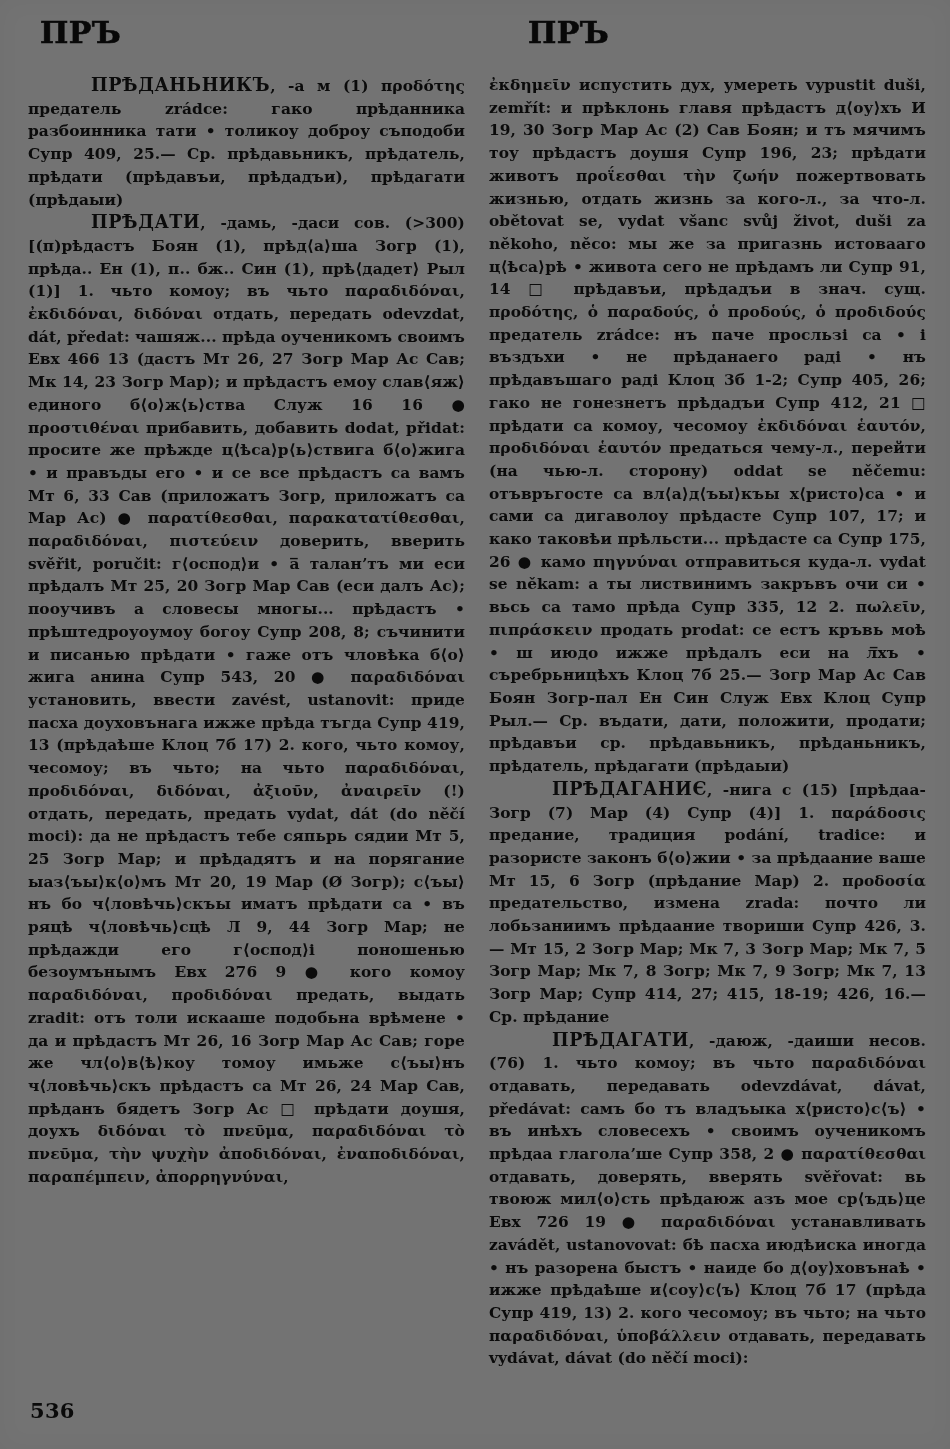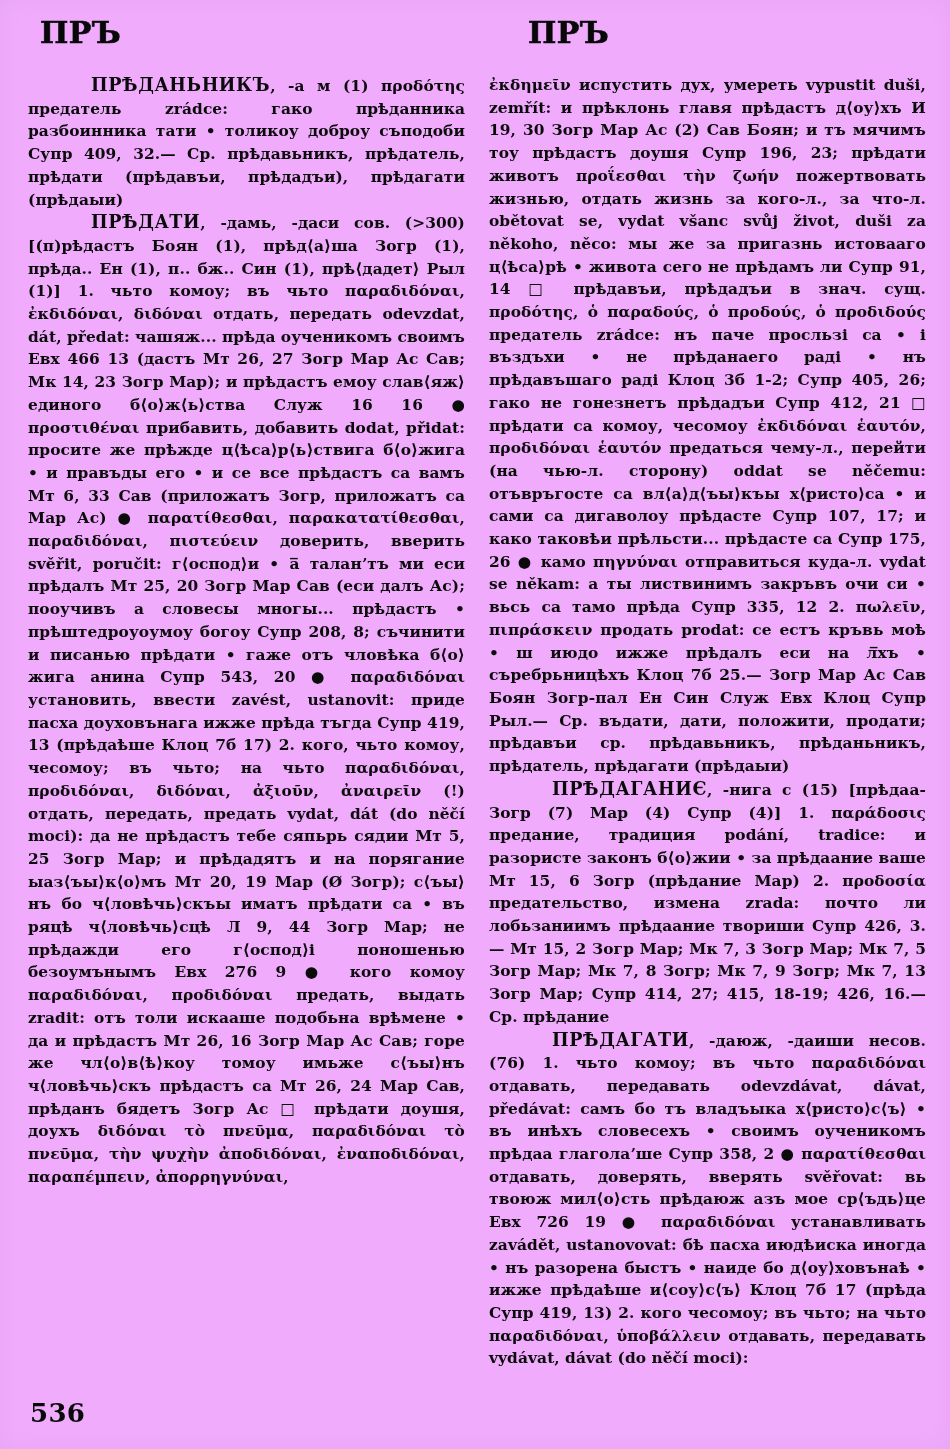--- a/index.html
+++ b/index.html
@@ -11,21 +11,21 @@
     width: 950px;
     height: 1449px;
     position: relative;
     font-family: "DejaVu Serif", "Liberation Serif", serif;
     color: #0b0b0b;
     overflow: hidden;
   }
   .page {
     position: absolute;
     inset: 0;
-    background: #f0abfc;
+    background: #737373;
   }
 
   
   .running-heads {
     position: absolute;
     top: 14px;
     left: 0;
     right: 0;
     height: 44px;
   }
@@ -83,21 +83,21 @@
     display: inline-block;
     width: 17px;
   }
 
   
   .folio {
     position: absolute;
     left: 30px;
     top: 1398px;
     font-weight: 700;
-    font-size: 26px;
+    font-size: 21px;
     letter-spacing: 0.3px;
     color: #0a0a0a;
   }
 
   
   .scan-edge {
     position: absolute;
     inset: 0;
     pointer-events: none;
     box-shadow: inset 0 0 26px rgba(0,0,0,0.03);
@@ -111,21 +111,21 @@
   <div class="running-heads">
     <div class="runhead left">ПРЪ</div>
     <div class="runhead right">ПРЪ</div>
   </div>
 
   <div class="columns">
 
     <div class="col">
 
 
-      <p><span class="indent"></span><span class="hw">ПРѢДАНЬНИКЪ</span><span class="sl">, -а м (1) προδότης предатель zrádce: гако прѣданника разбоинника тати • толикоу доброу съподоби Супр 409, 32.— Ср. прѣдавьникъ, прѣдатель, прѣдати (прѣдавъи, прѣдадъи), прѣдагати (прѣдаыи)</span></p>
+      <p><span class="indent"></span><span class="hw">ПРѢДАНЬНИКЪ</span><span class="sl">, -а м (1) προδότης предатель zrádce: гако прѣданника разбоинника тати • толикоу доброу съподоби Супр 409, 25.— Ср. прѣдавьникъ, прѣдатель, прѣдати (прѣдавъи, прѣдадъи), прѣдагати (прѣдаыи)</span></p>
 
 
       <p><span class="indent"></span><span class="hw">ПРѢДАТИ</span><span class="sl">, -дамь, -даси сов. (&gt;300) [(п)рѣдастъ Боян (1), прѣд⟨а⟩ша Зогр (1), прѣда.. Ен (1), п.. бж.. Син (1), прѣ⟨дадет⟩ Рыл (1)] 1. чьто комоу; въ чьто παραδιδόναι, ἐκδιδόναι, διδόναι отдать, передать odevzdat, dát, předat: чашяж... прѣда оученикомъ своимъ Евх 466 13 (дастъ Мт 26, 27 Зогр Мар Ас Сав; Мк 14, 23 Зогр Мар); и прѣдастъ емоу слав⟨яж⟩ единого б⟨о⟩ж⟨ь⟩ства Служ 16 16 ● προστιθέναι прибавить, добавить dodat, přidat: просите же прѣжде ц⟨ѣса⟩р⟨ь⟩ствига б⟨о⟩жига • и правъды его • и се все прѣдастъ са вамъ Мт 6, 33 Сав (приложатъ Зогр, приложатъ са Мар Ас) ● παρατίθεσθαι, παρακατατίθεσθαι, παραδιδόναι, πιστεύειν доверить, вверить svěřit, poručit: г⟨оспод⟩и • а̅ таланʼтъ ми еси прѣдалъ Мт 25, 20 Зогр Мар Сав (еси далъ Ас); пооучивъ а словесы многы... прѣдастъ • прѣштедроуоумоу богоу Супр 208, 8; съчинити и писанью прѣдати • гаже отъ чловѣка б⟨о⟩жига анина Супр 543, 20 ● παραδιδόναι установить, ввести zavést, ustanovit: приде пасха доуховънага ижже прѣда тъгда Супр 419, 13 (прѣдаѣше Клоц 7б 17) 2. кого, чьто комоу, чесомоу; въ чьто; на чьто παραδιδόναι, προδιδόναι, διδόναι, ἀξιοῦν, ἀναιρεῖν (!) отдать, передать, предать vydat, dát (do něčí moci): да не прѣдастъ тебе сяпьрь сядии Мт 5, 25 Зогр Мар; и прѣдадятъ и на порягание ыаз⟨ъы⟩к⟨о⟩мъ Мт 20, 19 Мар (Ø Зогр); с⟨ъы⟩нъ бо ч⟨ловѣчь⟩скъы иматъ прѣдати са • въ ряцѣ ч⟨ловѣчь⟩сцѣ Л 9, 44 Зогр Мар; не прѣдажди его г⟨оспод⟩і поношенью безоумънымъ Евх 276 9 ● кого комоу παραδιδόναι, προδιδόναι предать, выдать zradit: отъ толи искааше подобьна врѣмене • да и прѣдастъ Мт 26, 16 Зогр Мар Ас Сав; горе же чл⟨о⟩в⟨ѣ⟩коу томоу имьже с⟨ъы⟩нъ ч⟨ловѣчь⟩скъ прѣдастъ са Мт 26, 24 Мар Сав, прѣданъ бядетъ Зогр Ас □ прѣдати доушя, доухъ διδόναι τὸ πνεῦμα, παραδιδόναι τὸ πνεῦμα, τὴν ψυχὴν ἀποδιδόναι, ἐναποδιδόναι, παραπέμπειν, ἀπορρηγνύναι,</span></p>
 
     </div>
 
     <div class="col">
 
       <p><span class="sl">ἐκδημεῖν испустить дух, умереть vypustit duši, zemřít: и прѣклонь главя прѣдастъ д⟨оу⟩хъ И 19, 30 Зогр Мар Ас (2) Сав Боян; и тъ мячимъ тоу прѣдастъ доушя Супр 196, 23; прѣдати животъ προΐεσθαι τὴν ζωήν пожертвовать жизнью, отдать жизнь за кого-л., за что-л. obětovat se, vydat všanc svůj život, duši za někoho, něco: мы же за пригазнь истовааго ц⟨ѣса⟩рѣ • живота сего не прѣдамъ ли Супр 91, 14 □ прѣдавъи, прѣдадъи в знач. сущ. προδότης, ὁ παραδούς, ὁ προδούς, ὁ προδιδούς предатель zrádce: нъ паче просльзі са • і въздъхи • не прѣданаего раді • нъ прѣдавъшаго раді Клоц 3б 1-2; Супр 405, 26; гако не гонезнетъ прѣдадъи Супр 412, 21 □ прѣдати са комоу, чесомоу ἐκδιδόναι ἑαυτόν, προδιδόναι ἑαυτόν предаться чему-л., перейти (на чью-л. сторону) oddat se něčemu: отъвръгосте са вл⟨а⟩д⟨ъы⟩къы х⟨ристо⟩са • и сами са дигаволоу прѣдасте Супр 107, 17; и како таковѣи прѣльсти... прѣдасте са Супр 175, 26 ● камо πηγνύναι отправиться куда-л. vydat se někam: а ты листвинимъ закръвъ очи си • вьсь са тамо прѣда Супр 335, 12 2. πωλεῖν, πιπράσκειν продать prodat: се естъ кръвь моѣ • ш июдо ижже прѣдалъ еси на л̅хъ • съребрьницѣхъ Клоц 7б 25.— Зогр Мар Ас Сав Боян Зогр-пал Ен Син Служ Евх Клоц Супр Рыл.— Ср. въдати, дати, положити, продати; прѣдавъи ср. прѣдавьникъ, прѣданьникъ, прѣдатель, прѣдагати (прѣдаыи)</span></p>
 

